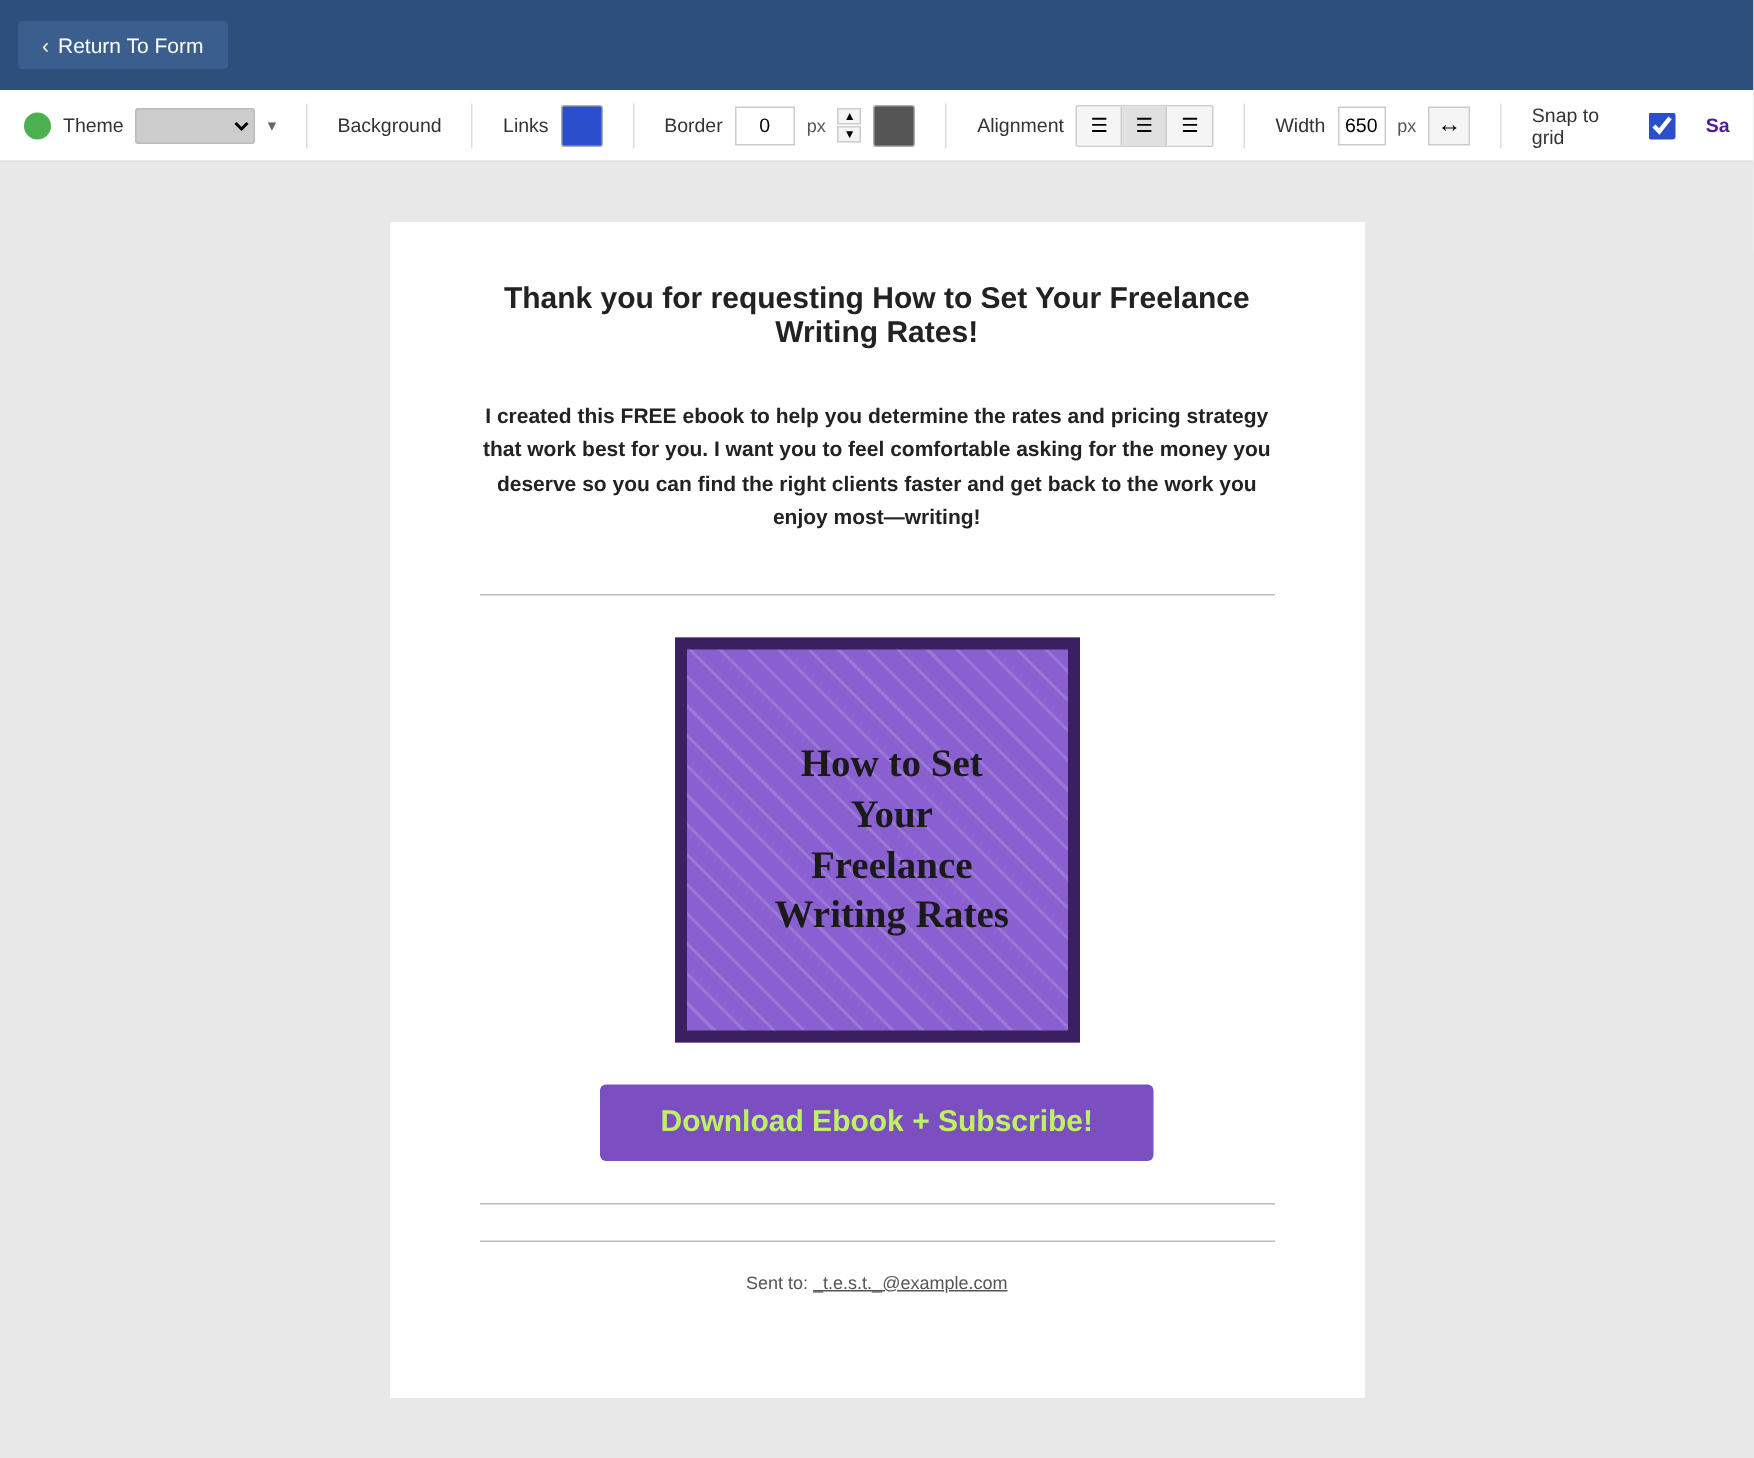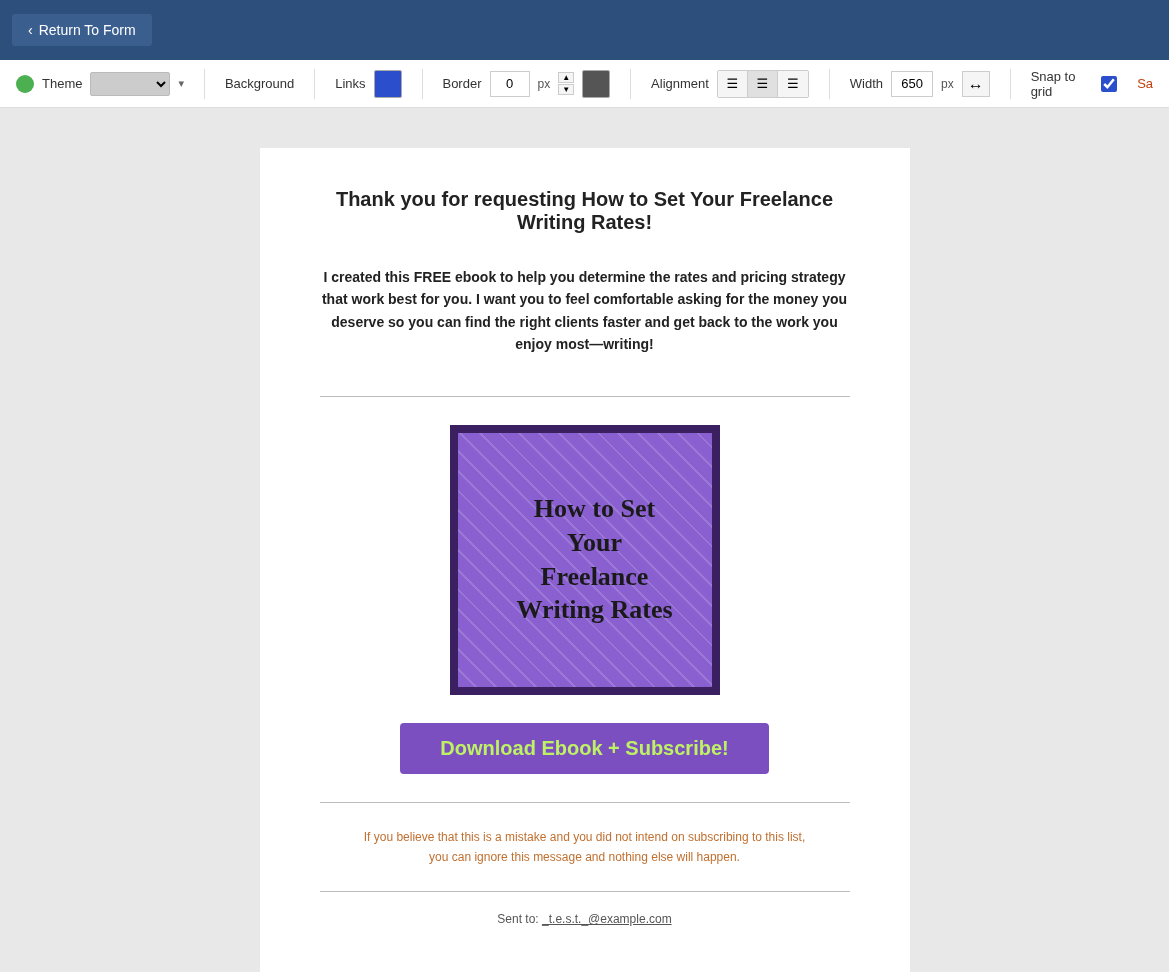--- a/index.html
+++ b/index.html
@@ -129,21 +129,21 @@
       background: #f5f5f5;
       cursor: pointer;
       font-size: 13px;
       display: flex;
       align-items: center;
       justify-content: center;
     }
     .alignment-btn:last-child { border-right: none; }
     .alignment-btn.active { background: #e0e0e0; }
     .width-input {
-      width: 42px;
+      width: 32px;
       height: 26px;
       border: 1px solid #ccc;
       text-align: center;
       font-size: 13px;
     }
     .width-resize-btn {
       width: 28px;
       height: 26px;
       border: 1px solid #ccc;
       background: #f5f5f5;
@@ -154,23 +154,23 @@
       justify-content: center;
     }
     .snap-checkbox {
       width: 18px;
       height: 18px;
       accent-color: #2b4ecc;
       cursor: pointer;
     }
     .save-btn {
       margin-left: auto;
-      color: #c2410c;
+      color: #4c1d95;
       font-size: 13px;
-      font-weight: normal;
+      font-weight: bold;
       cursor: pointer;
       background: none;
       border: none;
     }
 
     
     .main-content {
       background: #e8e8e8;
       min-height: calc(972px - 108px);
       display: flex;
@@ -385,24 +385,20 @@
           <span>Writing Rates</span>
         </div>
       </div>
     </div>
 
 
     <button class="download-btn">Download Ebook + Subscribe!</button>
 
     <hr class="divider2">
 
-    <p class="mistake-text">
-      <span>If you believe that this is a mistake and you did not intend on subscribing to this list,</span><br>
-      <span>you can ignore this message and nothing else will happen.</span>
-    </p>
 
     <hr class="divider3">
 
     <p class="sent-to">
       <span>Sent to:</span>
       <a href="#">_t.e.s.t._@example.com</a>
     </p>
 
   </div>
 </div>

